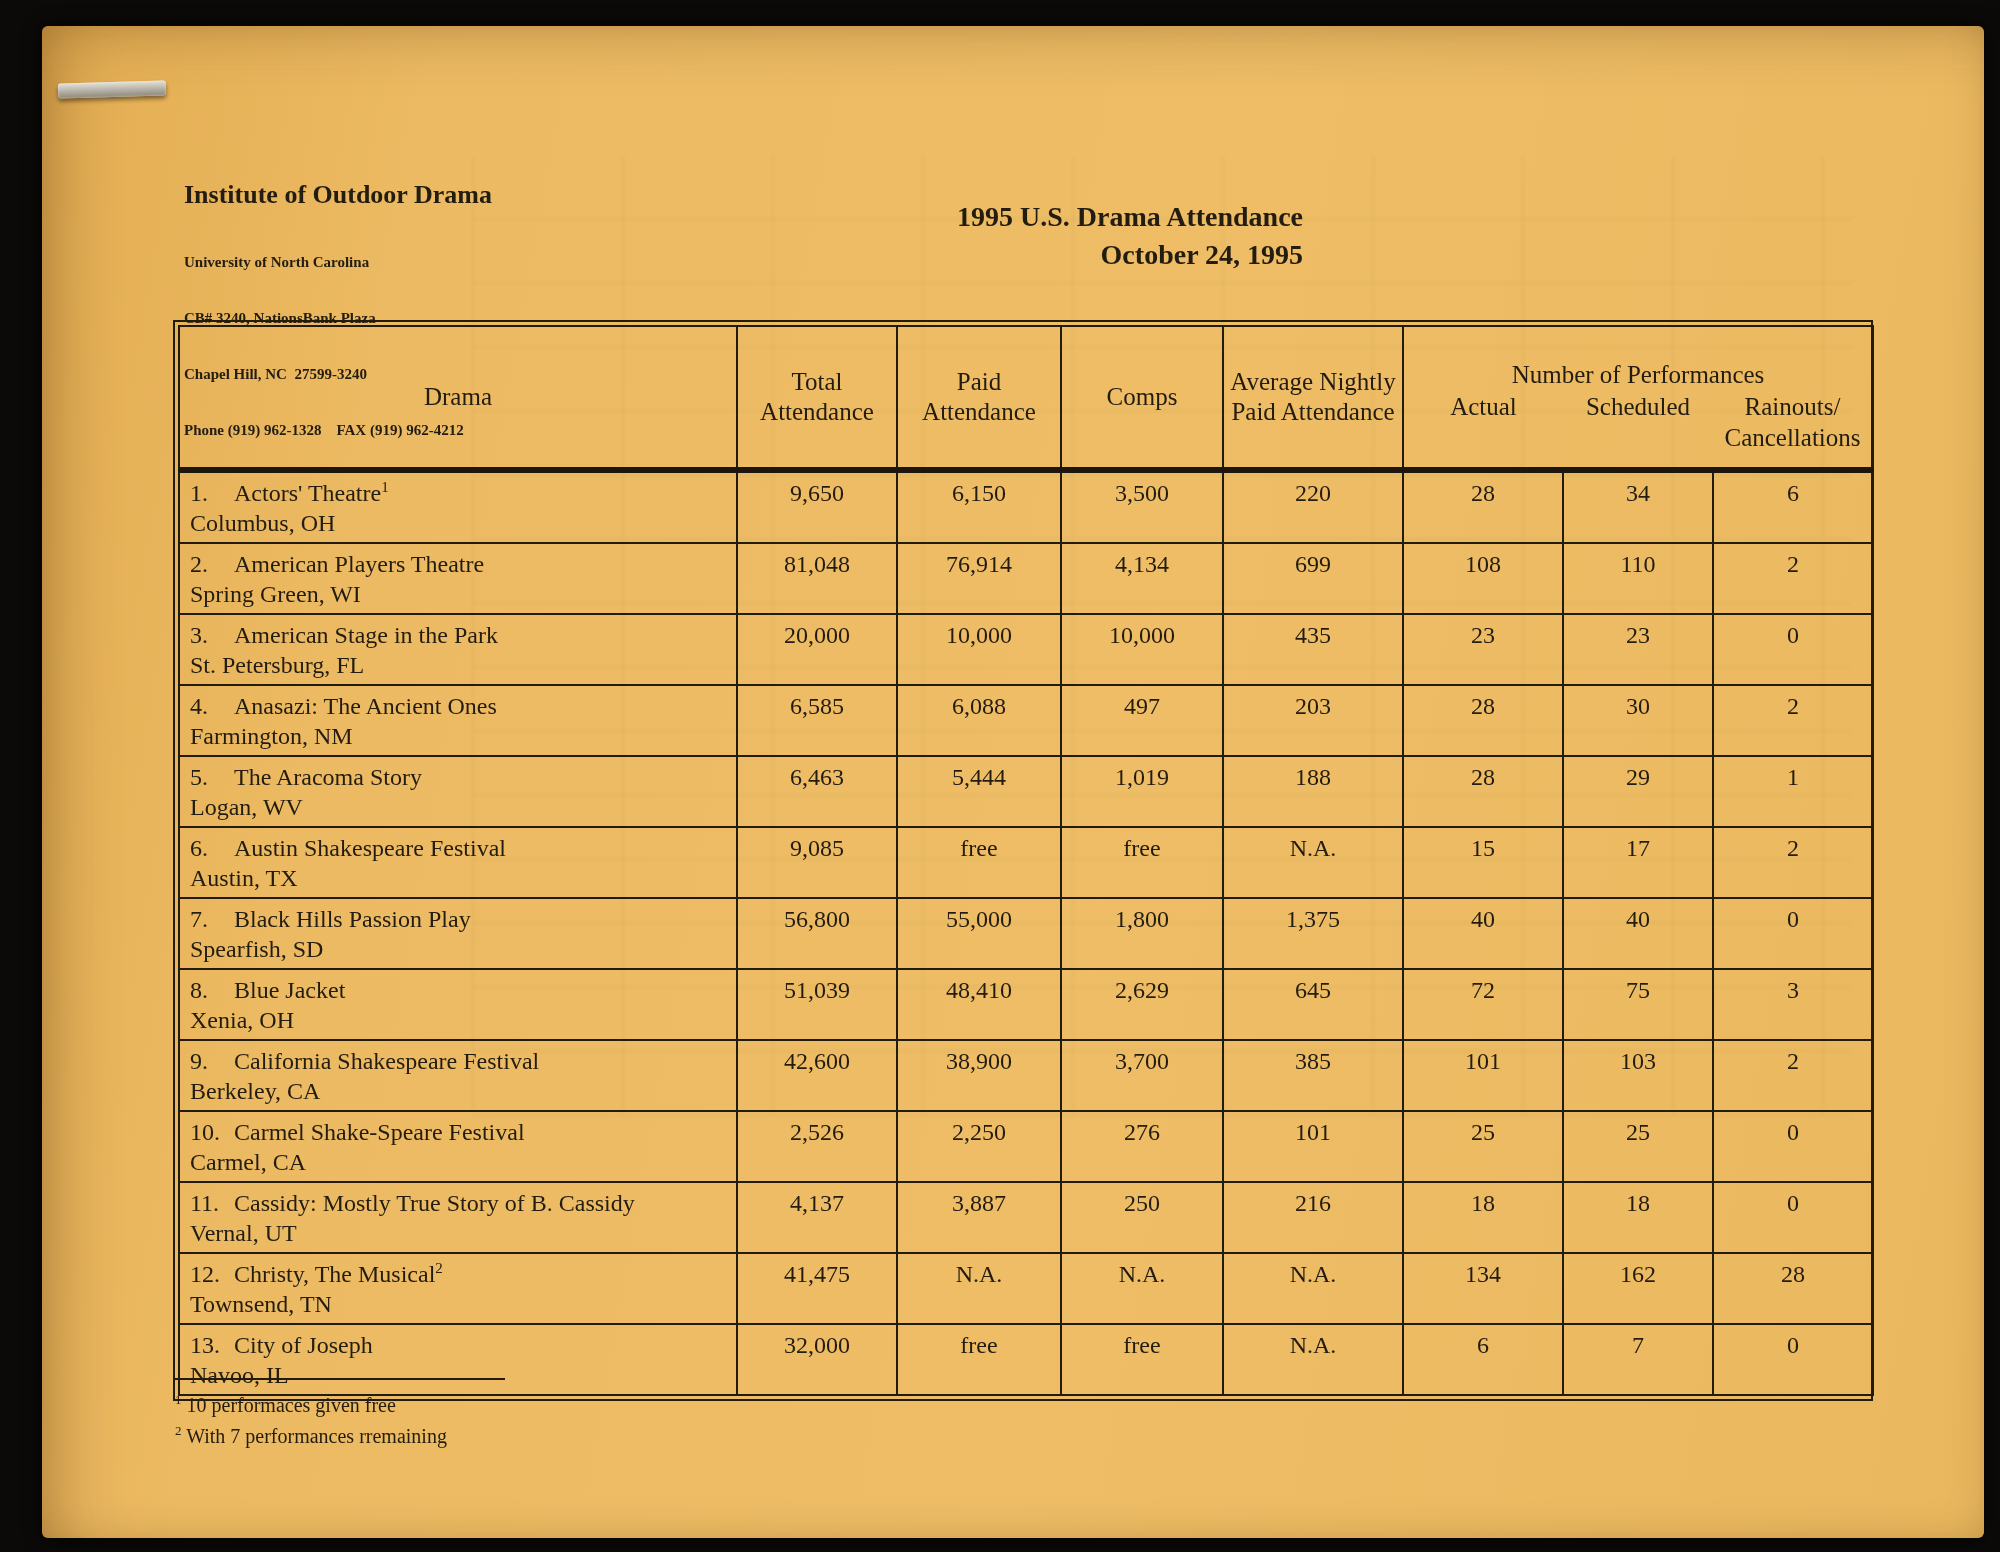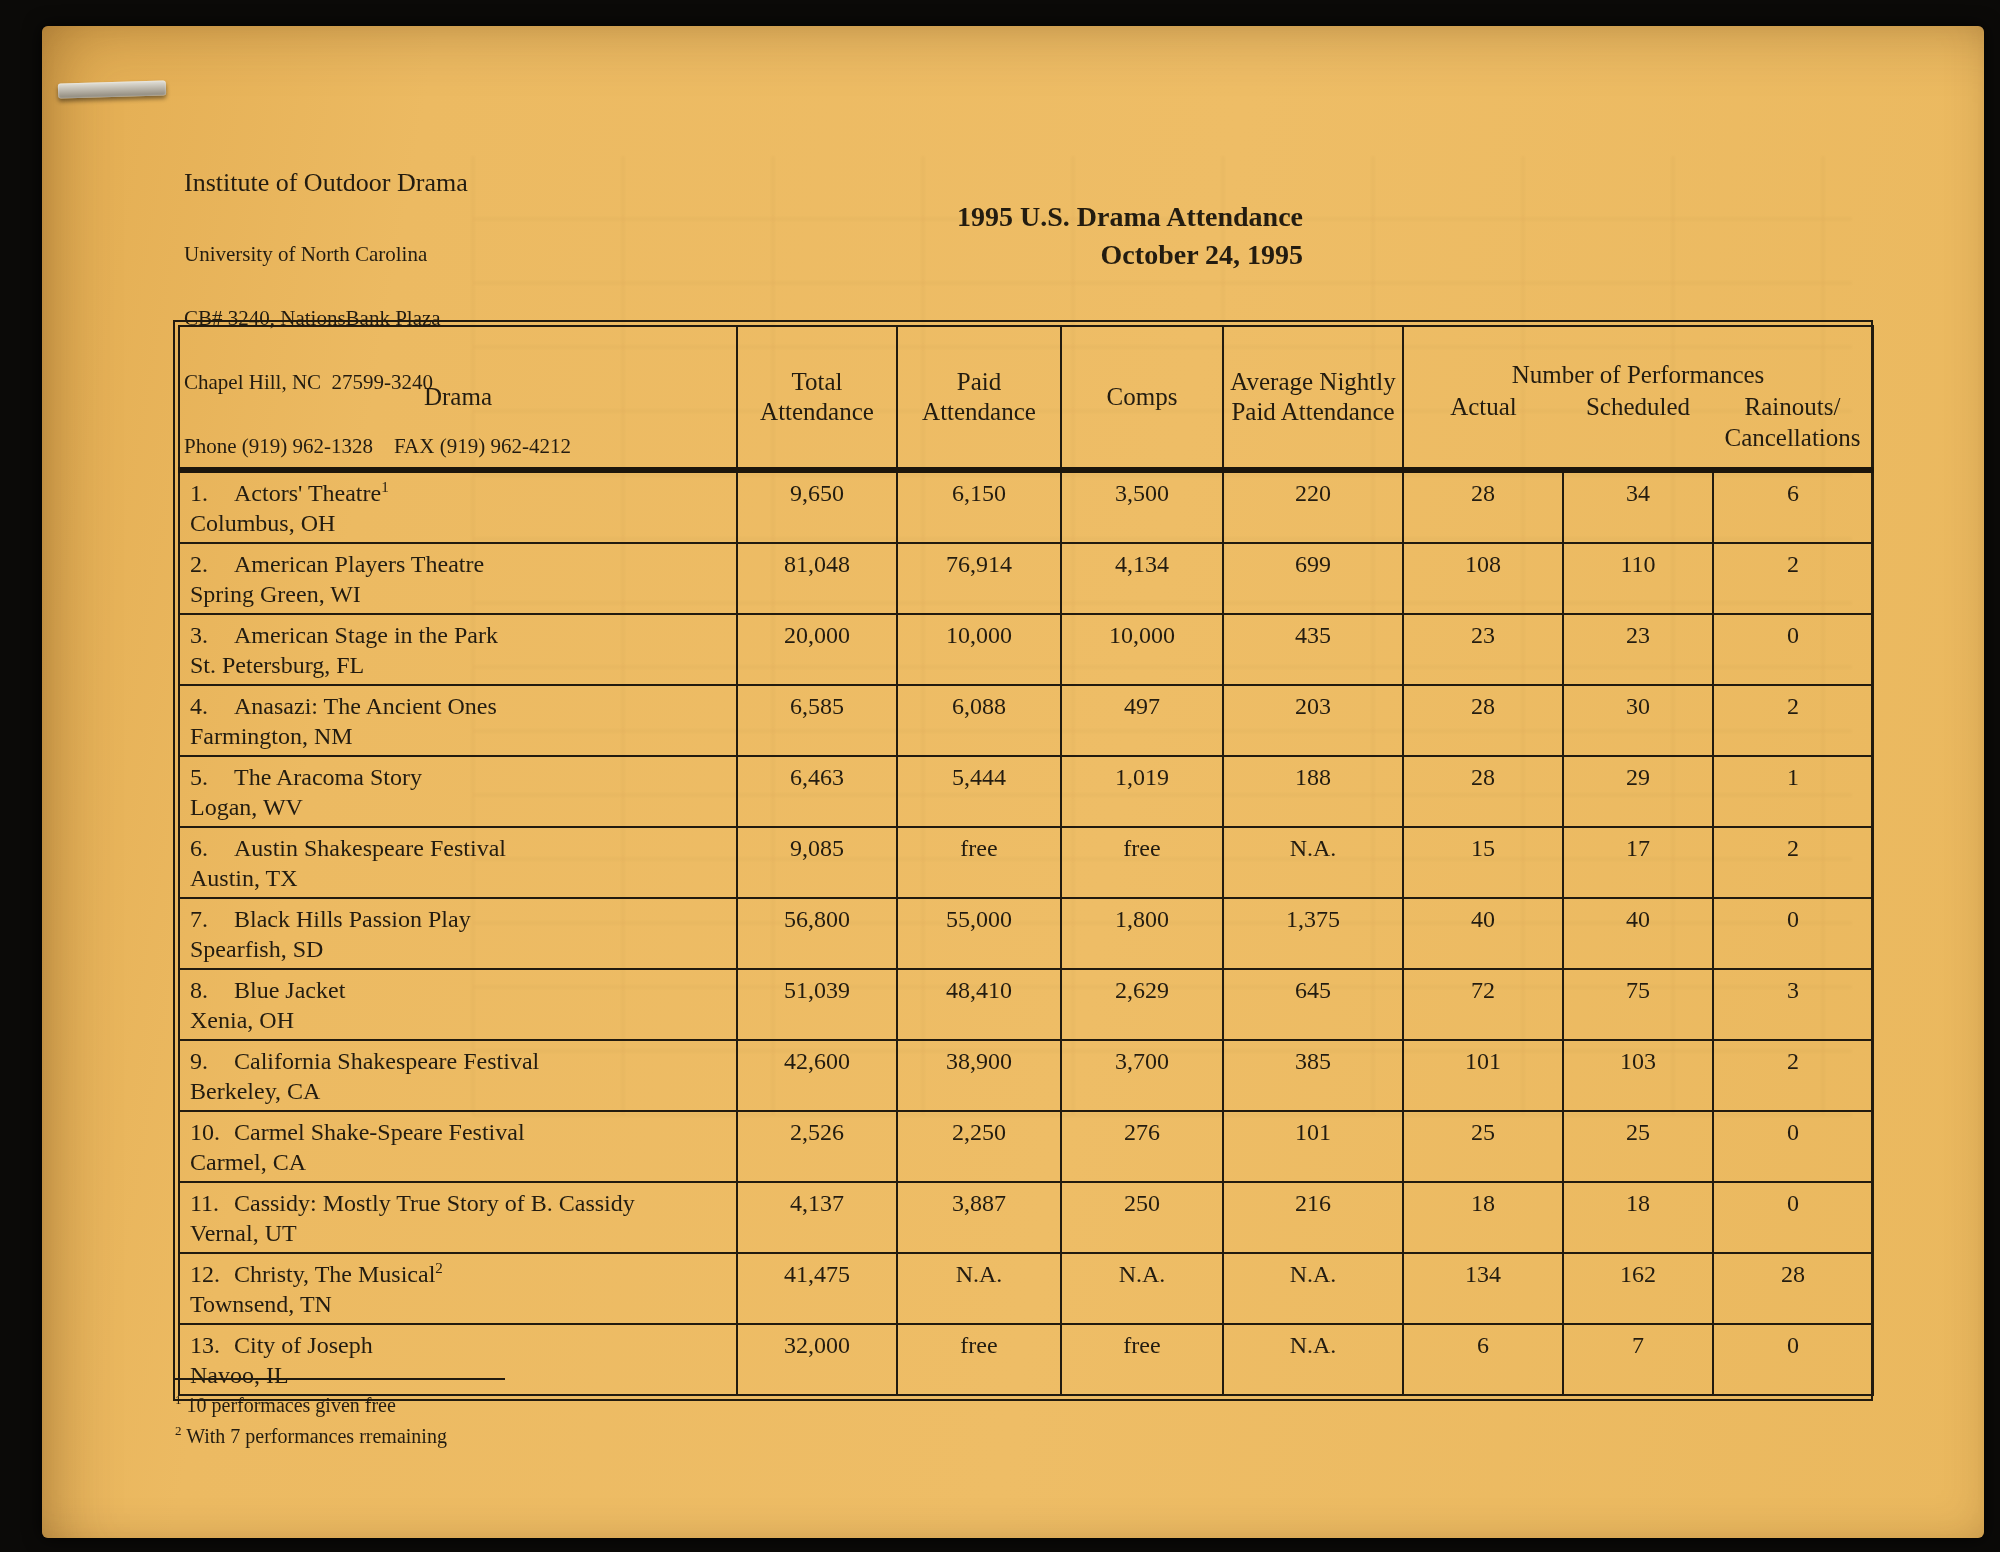--- a/index.html
+++ b/index.html
@@ -25,23 +25,23 @@
     background:
       repeating-linear-gradient(0deg,#5a3a10 0 2px,transparent 2px 64px),
       repeating-linear-gradient(90deg,#5a3a10 0 2px,transparent 2px 150px);
   }
   .staple{
     position:absolute;left:16px;top:56px;width:108px;height:15px;
     background:linear-gradient(180deg,#e4e2da 0%,#b5b0a5 55%,#8d877a 100%);
     border-radius:3px;transform:rotate(-1.6deg);
     box-shadow:0 3px 4px rgba(0,0,0,0.45), inset 0 0 2px rgba(255,255,255,0.6);
   }
-  .letterhead{position:absolute;left:142px;top:106px;white-space:pre-wrap;}
+  .letterhead{position:absolute;left:142px;top:118px;white-space:pre-wrap;font-weight:bold;}
   .letterhead .org{font-size:26px;margin-bottom:6px;}
-  .letterhead .lh-line{font-size:21px;line-height:1.34;}
+  .letterhead .lh-line{font-size:15px;line-height:1.34;}
   .doc-title{
     position:absolute;left:1088px;top:172px;transform:translateX(-50%);
     text-align:right;font-weight:bold;font-size:28px;line-height:1.35;white-space:nowrap;
   }
   .table-wrap{position:absolute;left:131px;top:294px;width:1700px;}
   .table-outer{
     border:2px solid #221b0f;padding:3px;background:transparent;box-sizing:border-box;
   }
   table{
     width:100%;border-collapse:collapse;table-layout:fixed;

